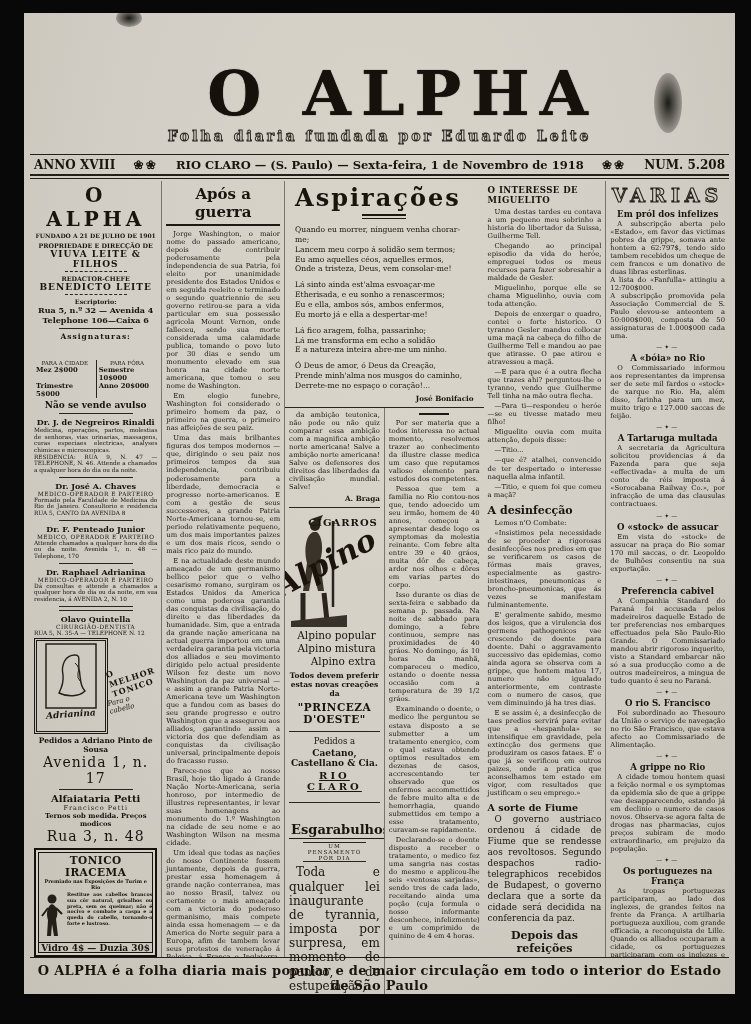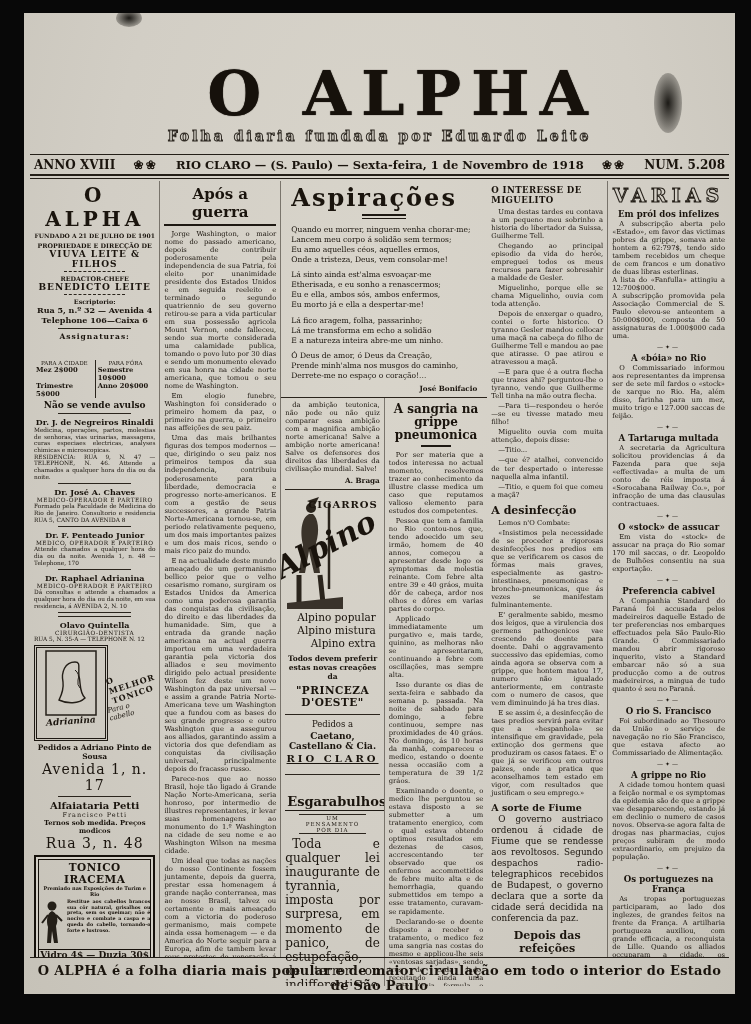--- a/index.html
+++ b/index.html
@@ -313,26 +313,24 @@
                 <p class="">Toda e qualquer lei inaugurante de tyrannia, imposta por surpresa, em momento de panico, de estupefação, de terror ou indifferentismo, será fatalmente derogada, apenas desappareçam as causas que tornaram possivel a sua execução.</p>
                 <p class="sep">⁂</p>
                 <p class="">Os insidiosos perdem metade da vida; os energicos duplicam-na.</p>
                 <p class="sep">⁂</p>
                 <p class="">Costumei-me a rir do mundo, a ser o que elle merece, ainda me fica riso — ha mais mundo que houvesse. Vi, que era asneira Passar chorando A vida inteira.</p>
               </div>
           </div>
         </div>
 
         <div class="subcol right">
-          <div class="h-article">A sangria na grippe pneumonica</div>
           <div class="h-orn"></div>
           <div>
               <p class="">Por ser materia que a todos interessa no actual momento, resolvemos trazer ao conhecimento da illustre classe medica um caso que reputamos valioso elemento para estudos dos competentes.</p>
               <p class="">Pessoa que tem a familia no Rio contou-nos que, tendo adoecido um seu irmão, homem de 40 annos, começou a apresentar desde logo os symptomas da molestia reinante. Com febre alta entre 39 e 40 gráos, muita dôr de cabeça, ardor nos olhos e dôres em varias partes do corpo.</p>
-              <p class="">Applicado immediatamente um purgativo e, mais tarde, quinino, as melhoras não se apresentaram, continuando a febre com oscillações, mas sempre alta.</p>
               <p class="">Isso durante os dias de sexta-feira e sabbado da semana p. passada. Na noite de sabbado para domingo, a febre continuou, sempre nas proximidades de 40 gráos. No domingo, ás 10 horas da manhã, compareceu o medico, estando o doente nessa occasião com a temperatura de 39 1/2 gráos.</p>
               <p class="">Examinando o doente, o medico lhe perguntou se estava disposto a se submetter a um tratamento energico, com o qual estava obtendo optimos resultados em dezenas de casos, accrescentando ter observado que os enfermos accommettidos de febre muito alta e de hemorrhagia, quando submettidos em tempo a esse tratamento, curavam-se rapidamente.</p>
               <p class="">Declarando-se o doente disposto a receber o tratamento, o medico fez uma sangria nas costas do mesmo e applicou-lhe seis «ventosas sarjadas», sendo tres de cada lado, receitando ainda uma poção (cuja formula o nosso informante desconhece, infelizmente) e um comprimido de quinino de 4 em 4 horas.</p>
             </div>
         </div>
       </div>
     </div>
 
     <div class="col c4">
       <div class="h-caps">O INTERESSE DE MIGUELITO</div>

